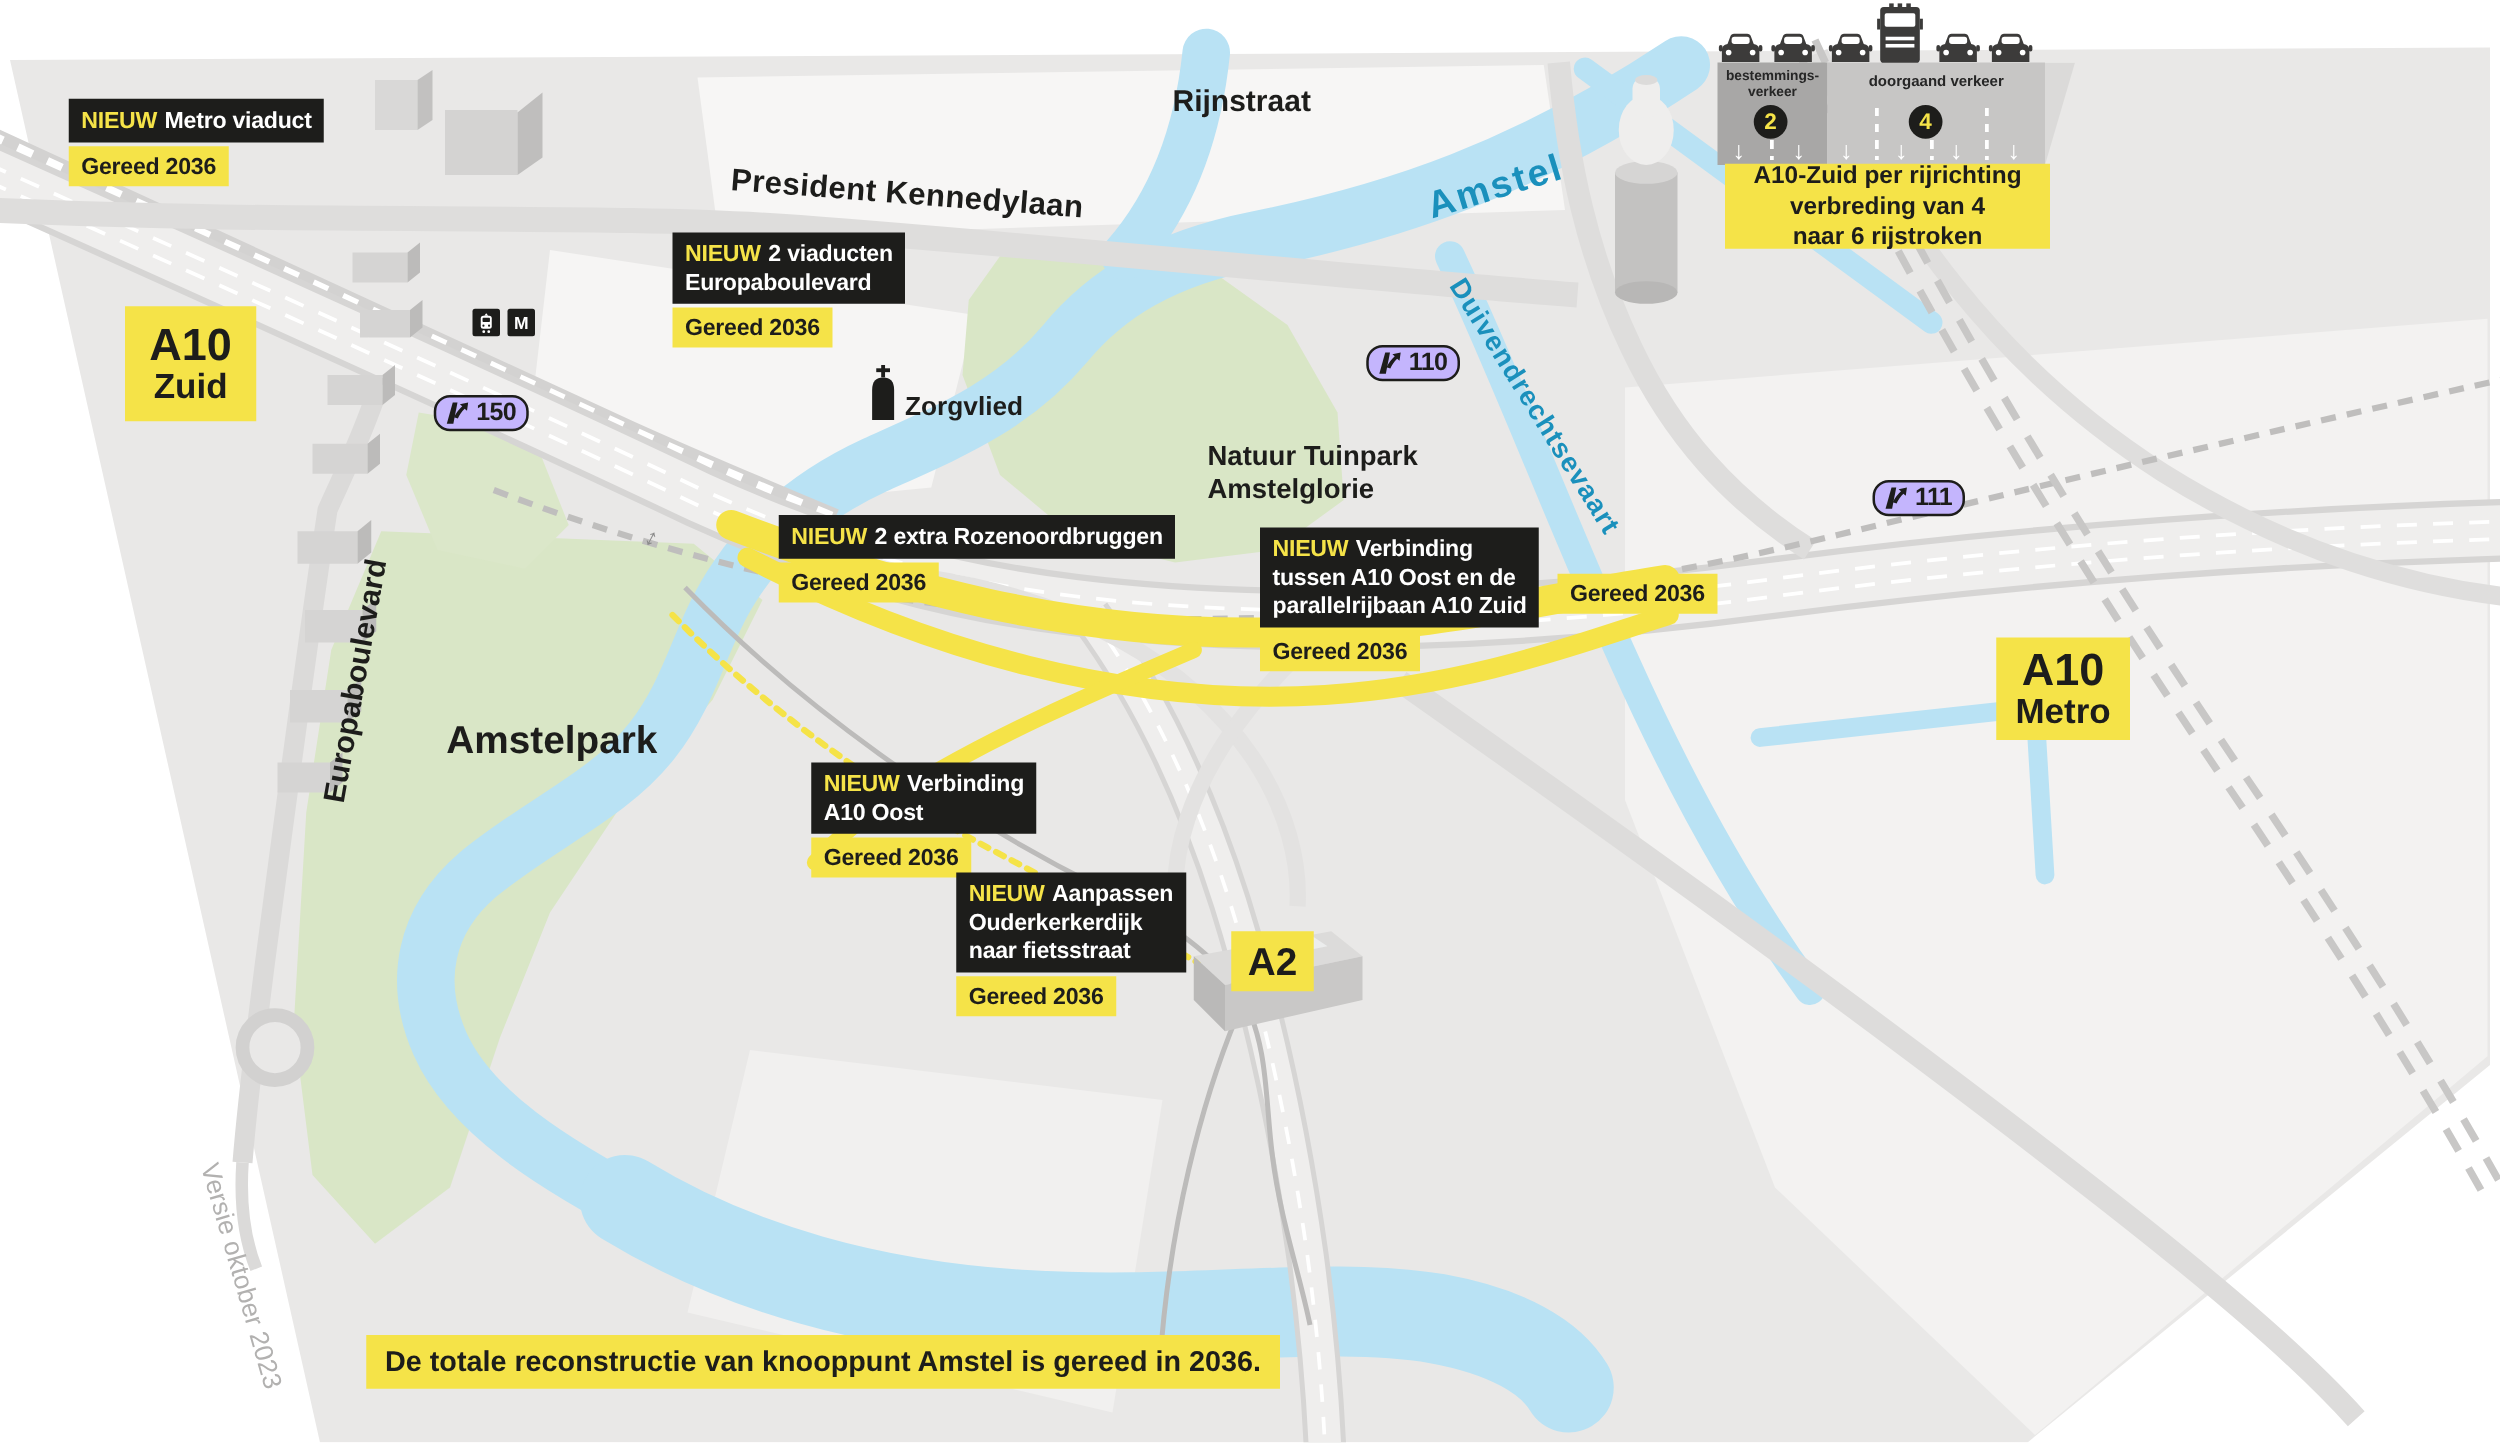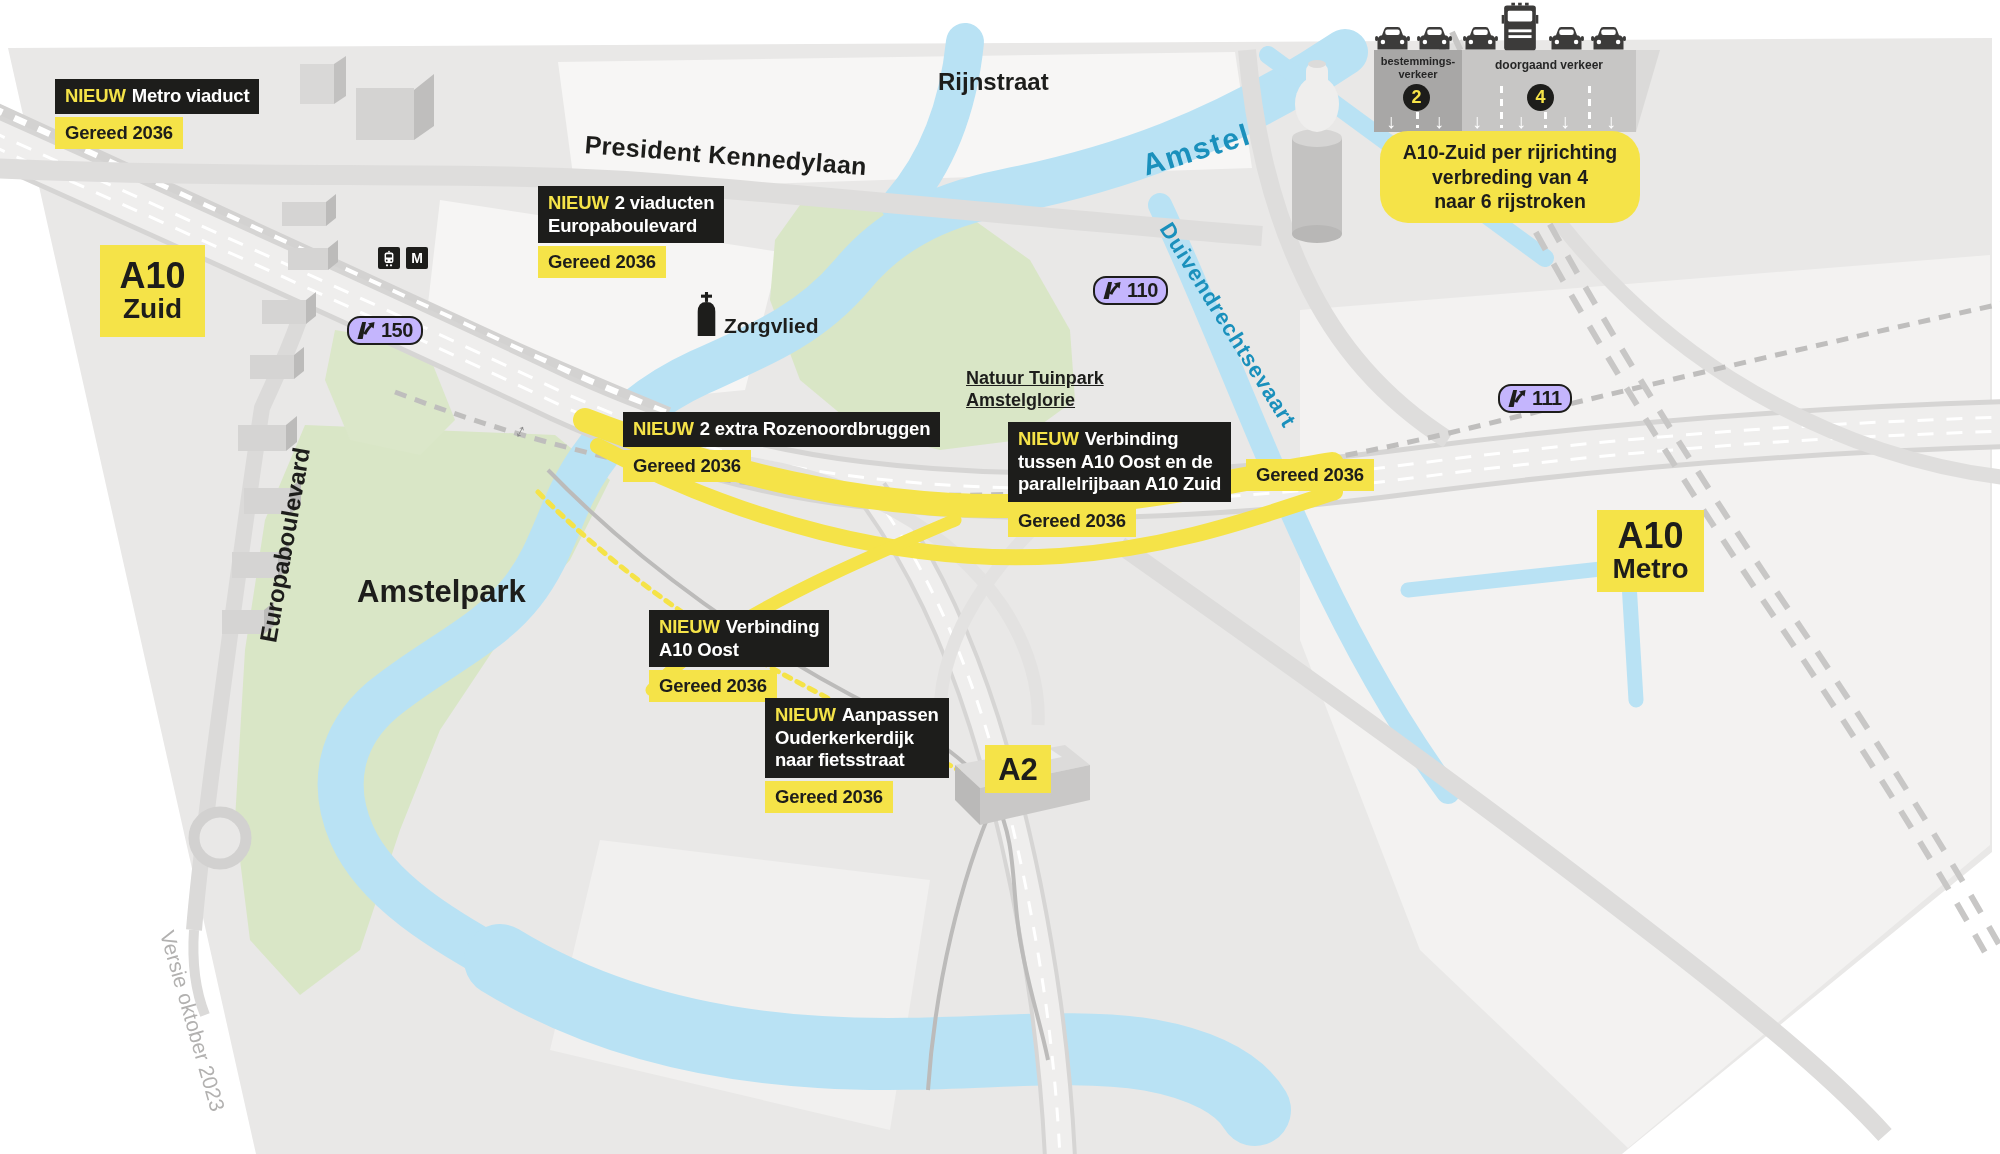--- a/index.html
+++ b/index.html
@@ -264,21 +264,21 @@
       </svg>
   </div>
   <div class="sq-icon" style="left:406px;top:247px;">
     <span>M</span>
   </div>
 
   <div class="street" style="left:586px;top:130px;font-size:25px;transform:rotate(4.5deg);transform-origin:0 0;letter-spacing:0.3px;">President Kennedylaan</div>
   <div class="street" style="left:938px;top:68px;font-size:24px;">Rijnstraat</div>
   <div class="street" style="left:268px;top:628px;font-size:24px;transform:rotate(-80deg);transform-origin:0 50%;">Europaboulevard</div>
   <div class="street" style="left:357px;top:574px;font-size:31px;">Amstelpark</div>
-  <div class="street" style="left:966px;top:368px;font-size:18px;white-space:pre-line;line-height:1.2;text-decoration:underline;">Natuur Tuinpark
+  <div class="street" style="left:966px;top:352px;font-size:22px;white-space:pre-line;line-height:1.2;">Natuur Tuinpark
 Amstelglorie</div>
 
   <div class="abs" style="left:693px;top:292px;z-index:20;">
     <svg width="27" height="44" viewBox="0 0 24 40">
         <g fill="#1d1d1b">
           <rect x="10.6" y="0" width="2.8" height="9"></rect>
           <rect x="7" y="2.4" width="10" height="2.8"></rect>
           <path d="M4,40 L4,18 Q4,9 12,9 Q20,9 20,18 L20,40 Z"></path>
         </g>
       </svg>
@@ -358,20 +358,21 @@
   <div class="lane-dash" style="left:1544px;top:86px;height:42px;"></div>
   <div class="lane-dash" style="left:1588px;top:86px;height:42px;"></div>
 
   <div class="lane-arrow" style="left:1386px;top:111px;">↓</div>
   <div class="lane-arrow" style="left:1434px;top:111px;">↓</div>
   <div class="lane-arrow" style="left:1472px;top:111px;">↓</div>
   <div class="lane-arrow" style="left:1516px;top:111px;">↓</div>
   <div class="lane-arrow" style="left:1560px;top:111px;">↓</div>
   <div class="lane-arrow" style="left:1606px;top:111px;">↓</div>
 
-  <div class="caption-box" style="left:1380px;top:131px;width:260px;height:92px;border-radius:28px;">A10-Zuid per rijrichting
+  <div class="caption-box" style="left:1380px;top:131px;width:260px;height:68px;">A10-Zuid per rijrichting
 verbreding van 4
 naar 6 rijstroken</div>
 
+  <div class="banner" style="left:293px;top:1068px;">De totale reconstructie van knooppunt Amstel is gereed in 2036.</div>
 
   <div class="versie" style="left:178px;top:928px;transform:rotate(74deg);">Versie oktober 2023</div>
 
 </div>
 
 </body></html>

